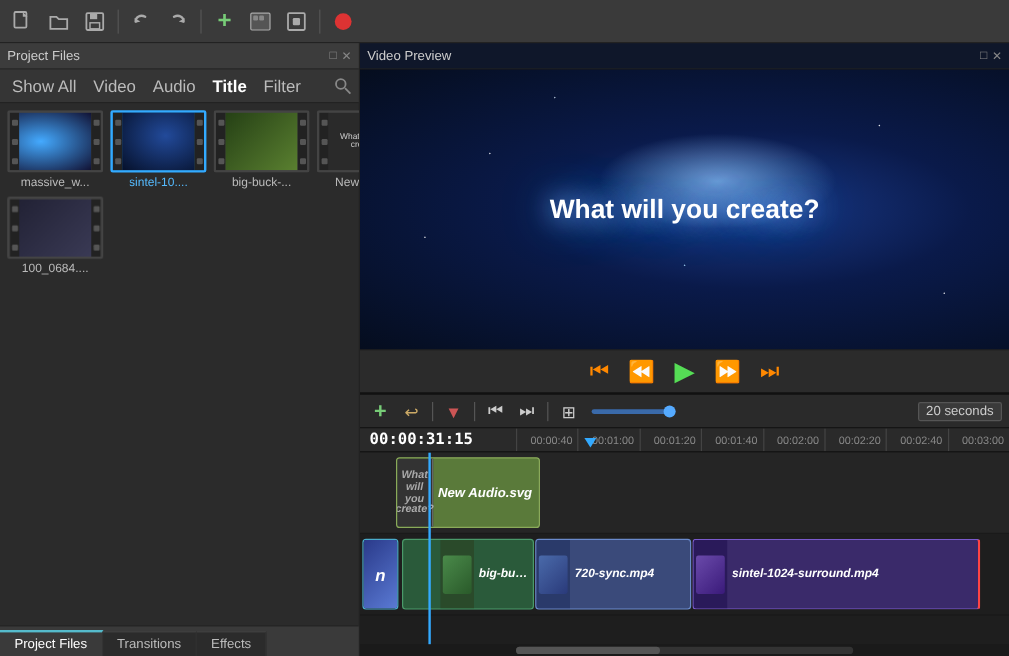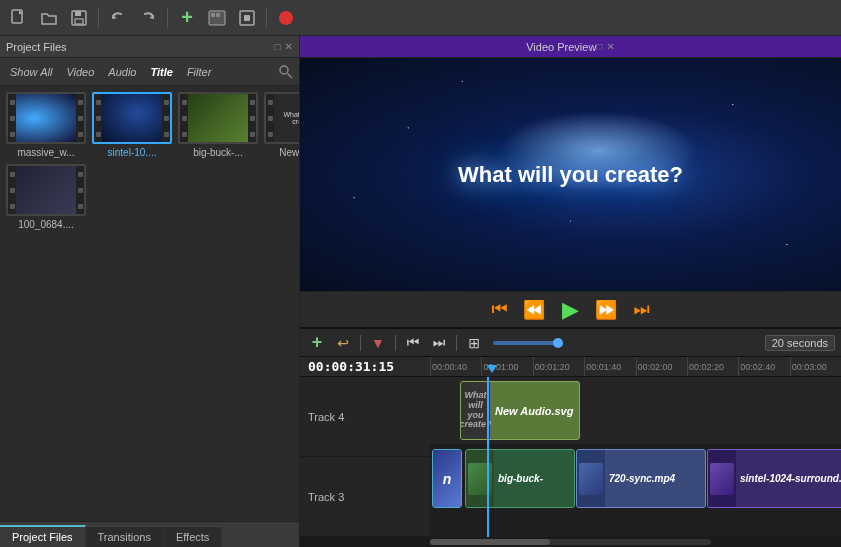--- a/index.html
+++ b/index.html
@@ -72,23 +72,22 @@
       align-items: center;
       padding: 0 6px;
       gap: 6px;
       border-bottom: 1px solid #222;
     }
     .filter-btn {
       background: none;
       border: none;
       color: #bbb;
       cursor: pointer;
-      font-size: 11px;
+      font-size: 14px;
       padding: 2px 4px;
-      font-style: italic;
     }
     .filter-btn.active { color: #fff; font-weight: bold; }
     .filter-search {
       margin-left: auto;
       display: flex; align-items: center;
       gap: 4px;
     }
 
     
     .thumb-grid {
@@ -173,24 +172,24 @@
     #right-panel {
       flex: 1;
       display: flex;
       flex-direction: column;
       background: #2b2b2b;
     }
 
     
     .preview-header {
       height: 22px;
-      background: #4c1d95;
-      display: flex;
-      align-items: center;
-      justify-content: center;
+      background: #0f172a;
+      display: flex;
+      align-items: center;
+      justify-content: space-between;
       padding: 0 6px;
       font-size: 11px;
       color: #ccc;
       border-bottom: 1px solid #222;
     }
 
     
     #video-area {
       flex: 1;
       background: #111;
@@ -309,21 +308,21 @@
       left: 130px;
       right: 0;
       top: 0; bottom: 0;
       align-items: center;
     }
     .ruler-mark {
       flex: 1;
       font-size: 9px;
       color: #888;
       border-left: 1px solid #444;
-      padding-left: 1px;
+      padding-left: 11px;
       height: 100%;
       display: flex;
       align-items: center;
     }
     .timecode-display {
       width: 130px;
       padding-left: 8px;
       font-size: 13px;
       font-weight: bold;
       color: #fff;
@@ -676,28 +675,20 @@
           <div class="ruler-mark">00:01:20</div>
           <div class="ruler-mark">00:01:40</div>
           <div class="ruler-mark">00:02:00</div>
           <div class="ruler-mark">00:02:20</div>
           <div class="ruler-mark">00:02:40</div>
           <div class="ruler-mark">00:03:00</div>
         </div>
       </div>
 
       <div class="tracks-area">
-        <div class="track-labels">
-          <div class="track-label">
-            <span>Track 4</span>
-          </div>
-          <div class="track-label">
-            <span>Track 3</span>
-          </div>
-        </div>
         <div class="tracks-content">
 
           <div class="playhead">
             <div style="width:2px; height:100%; background:#3af;"></div>
           </div>
 
           <div class="track-row" style="background:#252525; min-height: 60px;">
 
             <div class="clip clip-title" style="left:30px; width:120px; background:#5a7a3a; border:1px solid #8aaa5a; top:4px; bottom:4px;">
               <div class="clip-title-thumb">
@@ -708,21 +699,21 @@
           </div>
 
           <div class="track-row" style="background:#1e1e1e; min-height: 60px;">
 
             <div class="clip" style="left:2px; width:30px; background: linear-gradient(135deg, #2a5a8a, #5aaad4); border:1px solid #4aaccc; top:4px; bottom:4px;">
               <div style="width:100%; height:100%; background: linear-gradient(135deg, #2a3a8a, #5a7ad4); display:flex; align-items:center; justify-content:center;">
                 <span style="font-size:14px; color:#fff; font-weight:bold;">n</span>
               </div>
             </div>
 
-            <div class="clip" style="left:35px; width:110px; background:#2a5a3a; border:1px solid #4a9a6a; top:4px; bottom:4px;">
+            <div class="clip" style="left:35px; width:110px; background:#2a5a3a; border:1px solid #4a9a6a; top:4px; bottom:4px;padding-left:31px;">
               <div style="min-width:28px; height:100%; background:#2a4a2a; display:flex; align-items:center; justify-content:center; overflow:hidden;">
                 <div style="width:24px; height:32px; background:linear-gradient(135deg,#4a8a4a,#2a5a2a); border-radius:2px;"></div>
               </div>
               <span class="clip-text">big-buck-</span>
             </div>
 
             <div class="clip" style="left:146px; width:130px; background:#3a4a7a; border:1px solid #6a8acc; top:4px; bottom:4px;">
               <div style="min-width:28px; height:100%; background:#2a3a6a; display:flex; align-items:center; justify-content:center; overflow:hidden;">
                 <div style="width:24px; height:32px; background:linear-gradient(135deg,#4a6aaa,#2a3a7a); border-radius:2px;"></div>
               </div>

